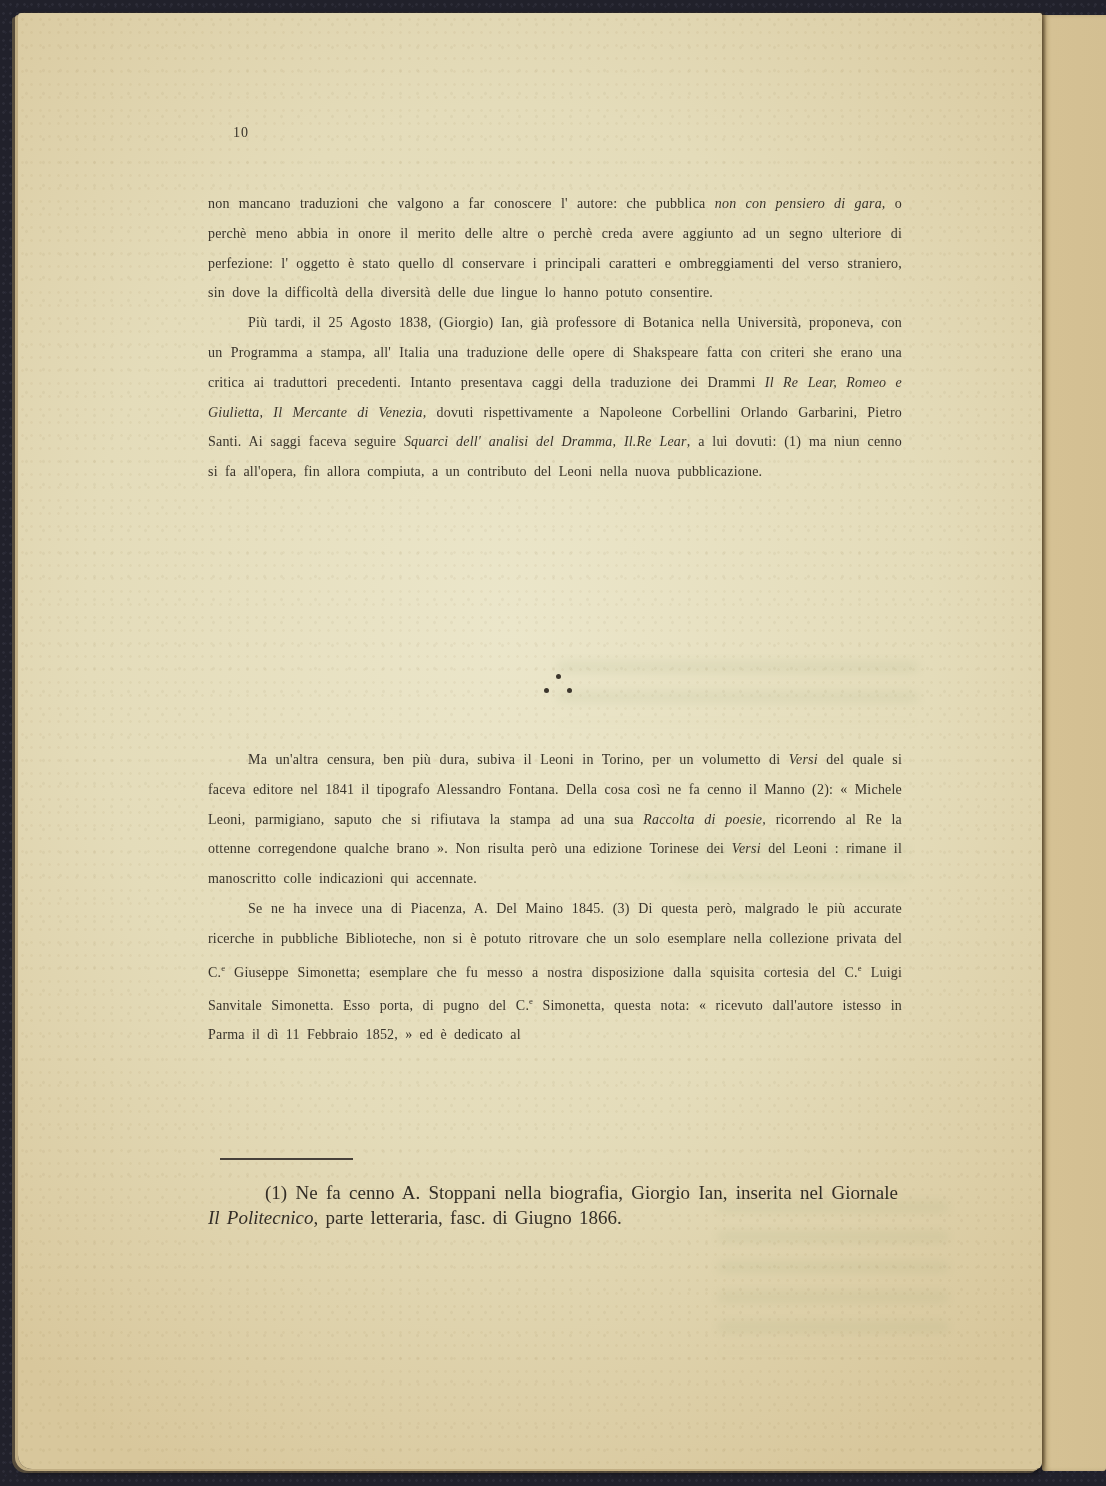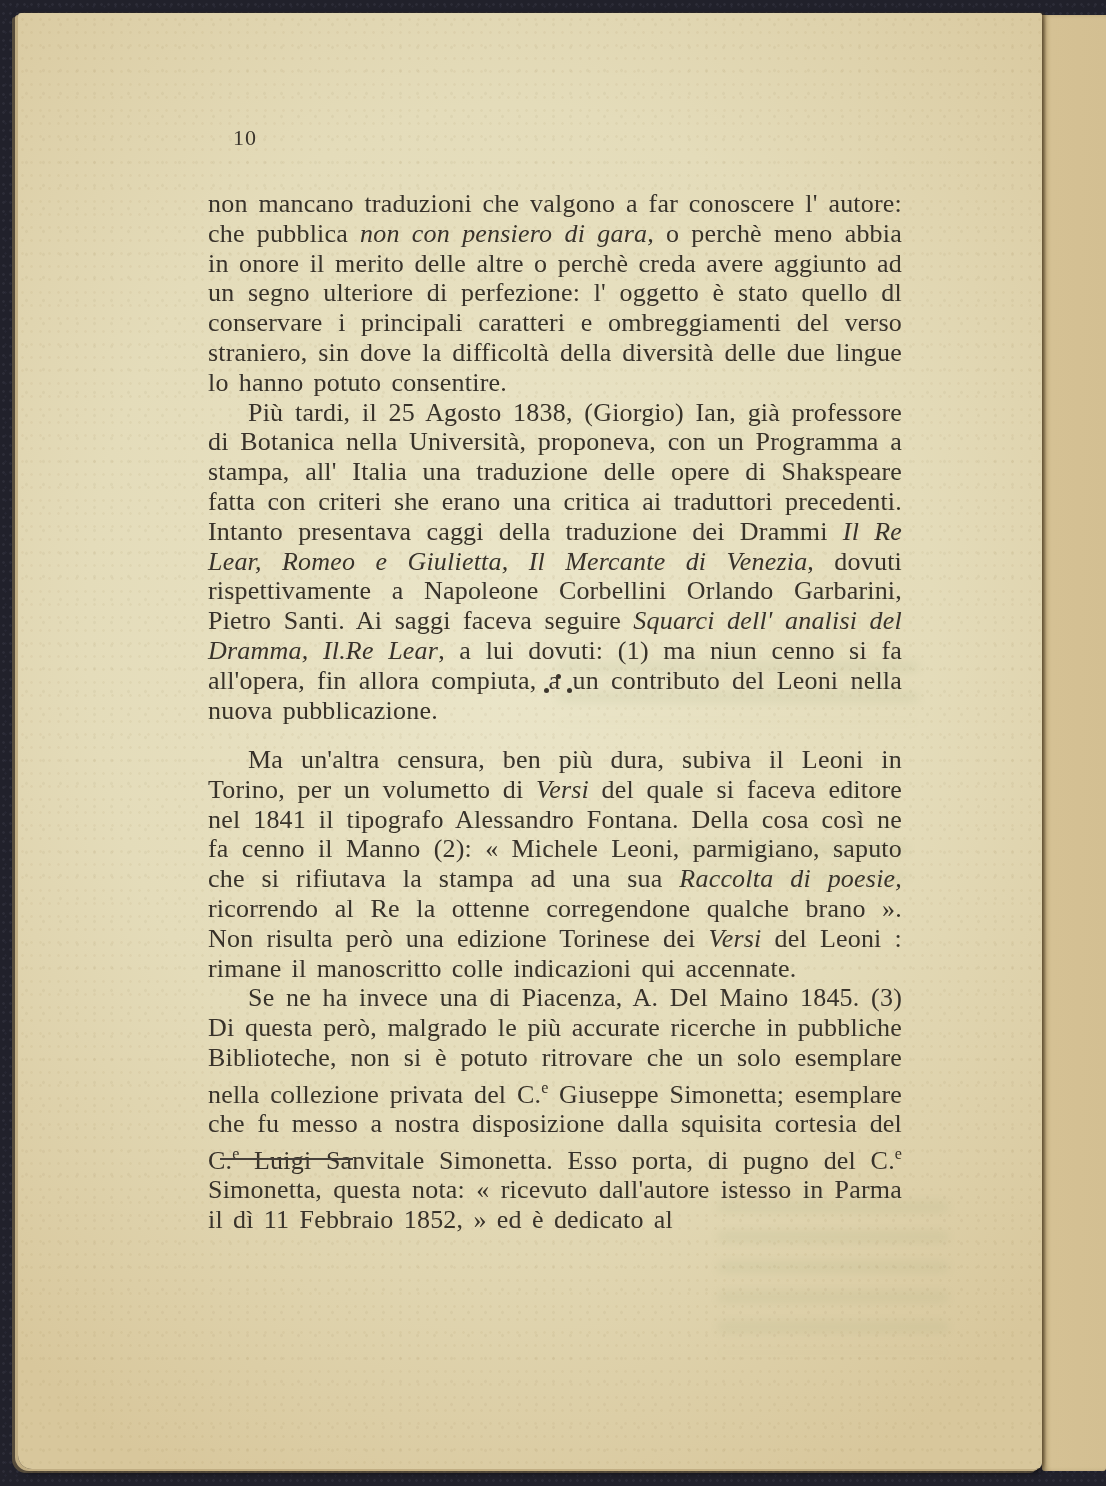--- a/index.html
+++ b/index.html
@@ -35,25 +35,25 @@
       radial-gradient(rgba(110,85,40,.06) 1px, transparent 1.6px);
     background-size:9px 13px,17px 23px;
   }
   .ghost{position:absolute;filter:blur(5px);opacity:.10;pointer-events:none;
     background:repeating-linear-gradient(180deg, transparent 0 9px, #7e9464 9px 19px, transparent 19px 30px);}
   .ghost1{left:540px;top:640px;width:360px;height:70px;}
   .ghost2{left:660px;top:822px;width:230px;height:45px;}
   .ghost3{left:700px;top:1180px;width:230px;height:160px;}
   .page-number{
     position:absolute;left:215px;top:112px;
-    font-size:22px;color:#3a342c;letter-spacing:1px;
+    font-size:14px;color:#3a342c;letter-spacing:1px;
   }
   .text-col{
     position:absolute;left:190px;width:694px;
-    font-size:26px;line-height:29.8px;color:#38322a;
+    font-size:14px;line-height:29.8px;color:#38322a;
     text-align:justify;text-align-last:left;
     word-spacing:3.5px;letter-spacing:.2px;
   }
   .upper{top:176px;}
   .lower{top:732px;}
   .para{margin:0;}
   .ind{text-indent:40px;}
   .it{font-style:italic;}
   .sup{font-size:.62em;vertical-align:super;letter-spacing:0;}
   .asterism{position:absolute;left:520px;top:655px;width:48px;height:30px;}
@@ -97,14 +97,15 @@
   </div>
 
   <div class="text-col lower">
     <p class="para ind"><span>Ma un'altra censura, ben più dura, subiva il Leoni in Torino, per un volumetto di </span><span class="it">Versi</span><span> del quale si faceva editore nel 1841 il tipografo Alessandro Fontana. Della cosa così ne fa cenno il Manno (2): « Michele Leoni, parmigiano, saputo che si rifiutava la stampa ad una sua </span><span class="it">Raccolta di poesie,</span><span> ricorrendo al Re la ottenne corregendone qualche brano ». Non risulta però una edizione Torinese dei </span><span class="it">Versi</span><span> del Leoni : rimane il manoscritto colle indicazioni qui accennate.</span></p>
     <p class="para ind"><span>Se ne ha invece una di Piacenza, A. Del Maino 1845. (3) Di questa però, malgrado le più accurate ricerche in pubbliche Biblioteche, non si è potuto ritrovare che un solo esemplare nella collezione privata del C.</span><span class="sup">e</span><span> Giuseppe Simonetta; esemplare che fu messo a nostra disposizione dalla squisita cortesia del C.</span><span class="sup">e</span><span> Luigi Sanvitale Simonetta. Esso porta, di pugno del C.</span><span class="sup">e</span><span> Simonetta, questa nota: « ricevuto dall'autore istesso in Parma il dì 11 Febbraio 1852, » ed è dedicato al</span></p>
   </div>
 
   <div class="fn-rule"></div>
 
   <div class="footnotes">
+    <p class="fn"><span>(1) Ne fa cenno A. Stoppani nella biografia, Giorgio Ian, inserita nel Giornale </span><span class="it">Il Politecnico</span><span>, parte letteraria, fasc. di Giugno 1866.</span></p>
   </div>
 </div>
 
 </body></html>

